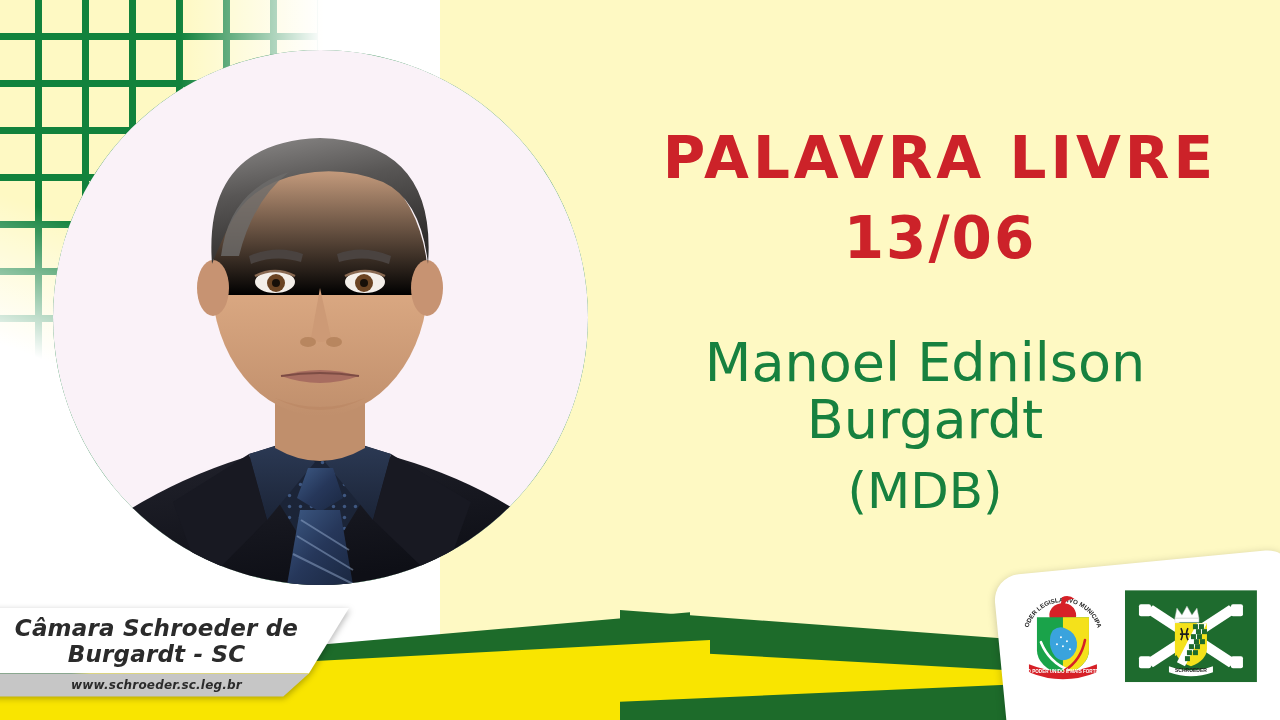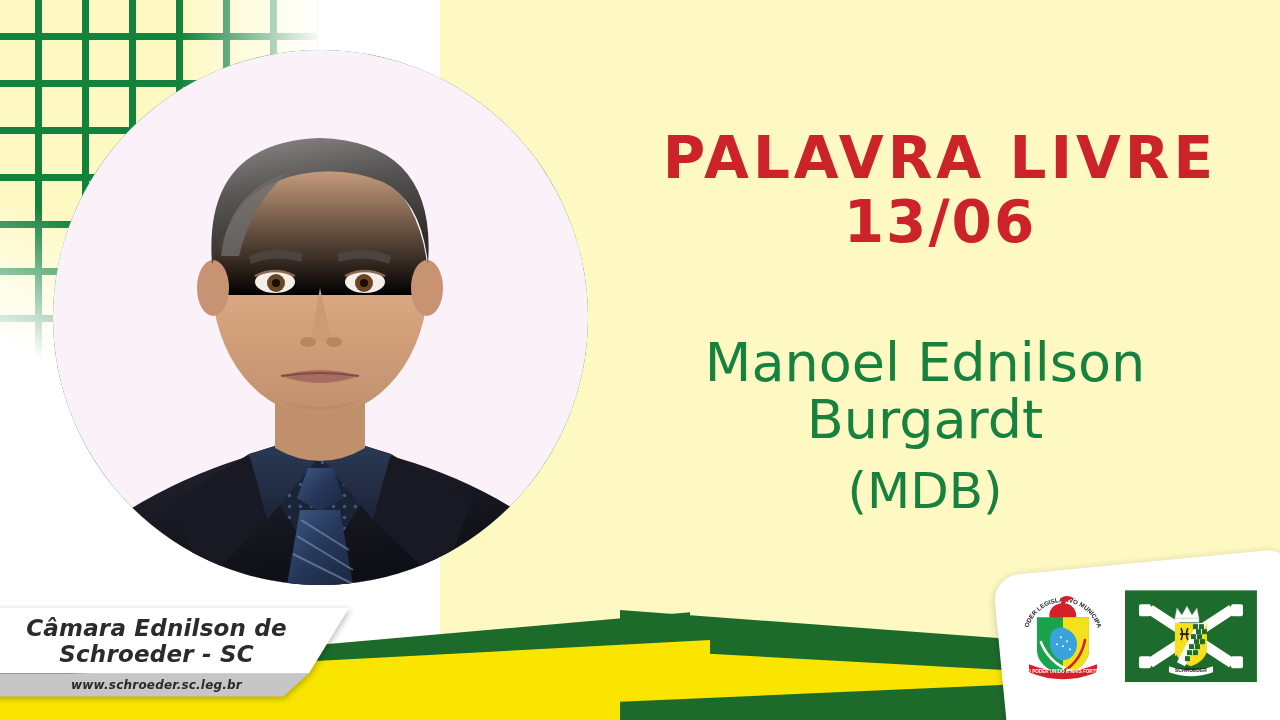--- a/index.html
+++ b/index.html
@@ -45,21 +45,21 @@
   }
   .portrait-art{ position:absolute; left:0; top:0; width:535px; height:535px; }
 
   
   .headline{
     position:absolute; left:620px; top:128px; width:640px; z-index:8;
     text-align:center; color:#cc2229;
     font-weight:bold; letter-spacing:4px; line-height:1.04;
     font-size:58px; font-family:"DejaVu Sans", sans-serif;
   }
-  .headline .date{ display:block; letter-spacing:2px; font-size:58px; margin-top:4px;}
+  .headline .date{ display:block; letter-spacing:2px; font-size:58px; margin-top:20px;}
 
   .speaker{
     position:absolute; left:585px; top:334px; width:680px; z-index:8;
     text-align:center; color:#17813f; line-height:1.06;
     font-size:54px; font-family:"DejaVu Sans", sans-serif; font-weight:400;
   }
   .speaker .party{ display:block; font-size:50px; margin-top:17px; }
 
   
   .band{ position:absolute; z-index:3; }
@@ -234,22 +234,22 @@
     <span class="date">13/06</span>
   </div>
 
   <div class="speaker">
     <span>Manoel Ednilson Burgardt</span>
     <span class="party">(MDB)</span>
   </div>
 
   <div class="plate">
     <div class="plate-top">
-      <div class="plate-title">Câmara Ednilson de</div>
-      <div class="plate-title">Schroeder - SC</div>
+      <div class="plate-title">Câmara Schroeder de</div>
+      <div class="plate-title">Burgardt - SC</div>
     </div>
     <div class="plate-bottom">
       <div class="plate-url">www.schroeder.sc.leg.br</div>
     </div>
   </div>
 
   <div class="logo-card">
     <div class="logo-row">
 
       <svg class="logo-uvb" viewBox="0 0 92 104">

